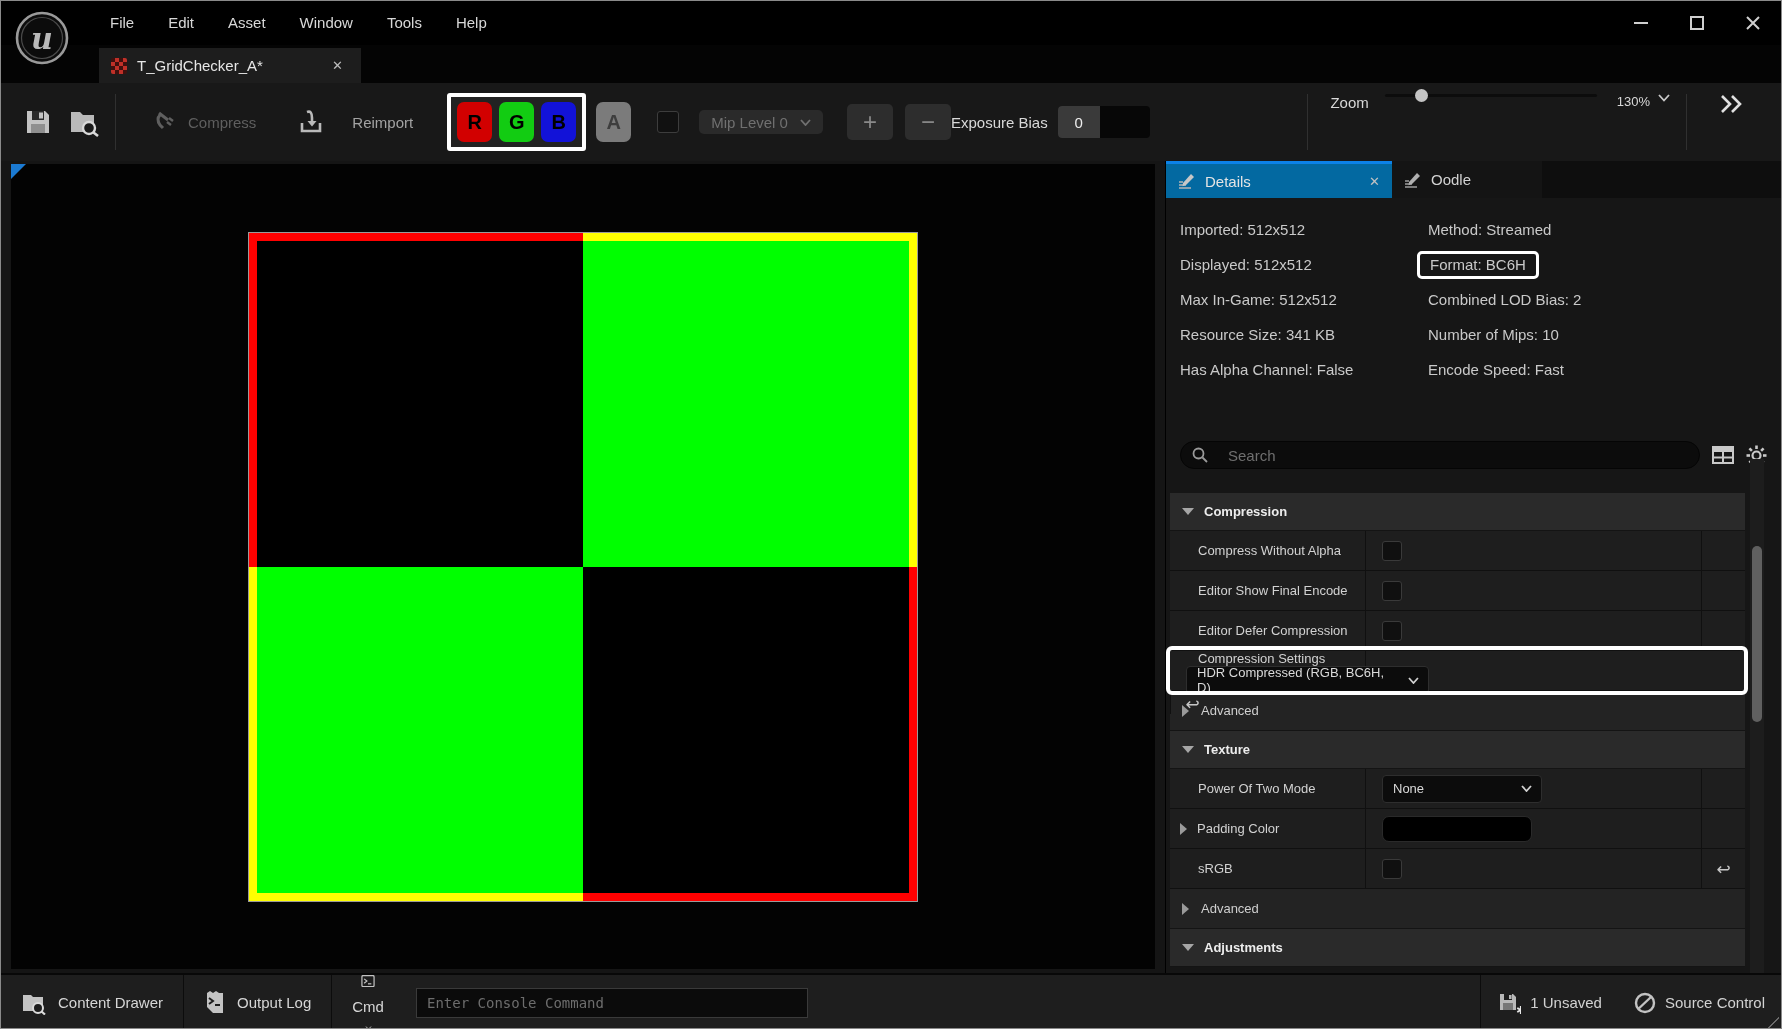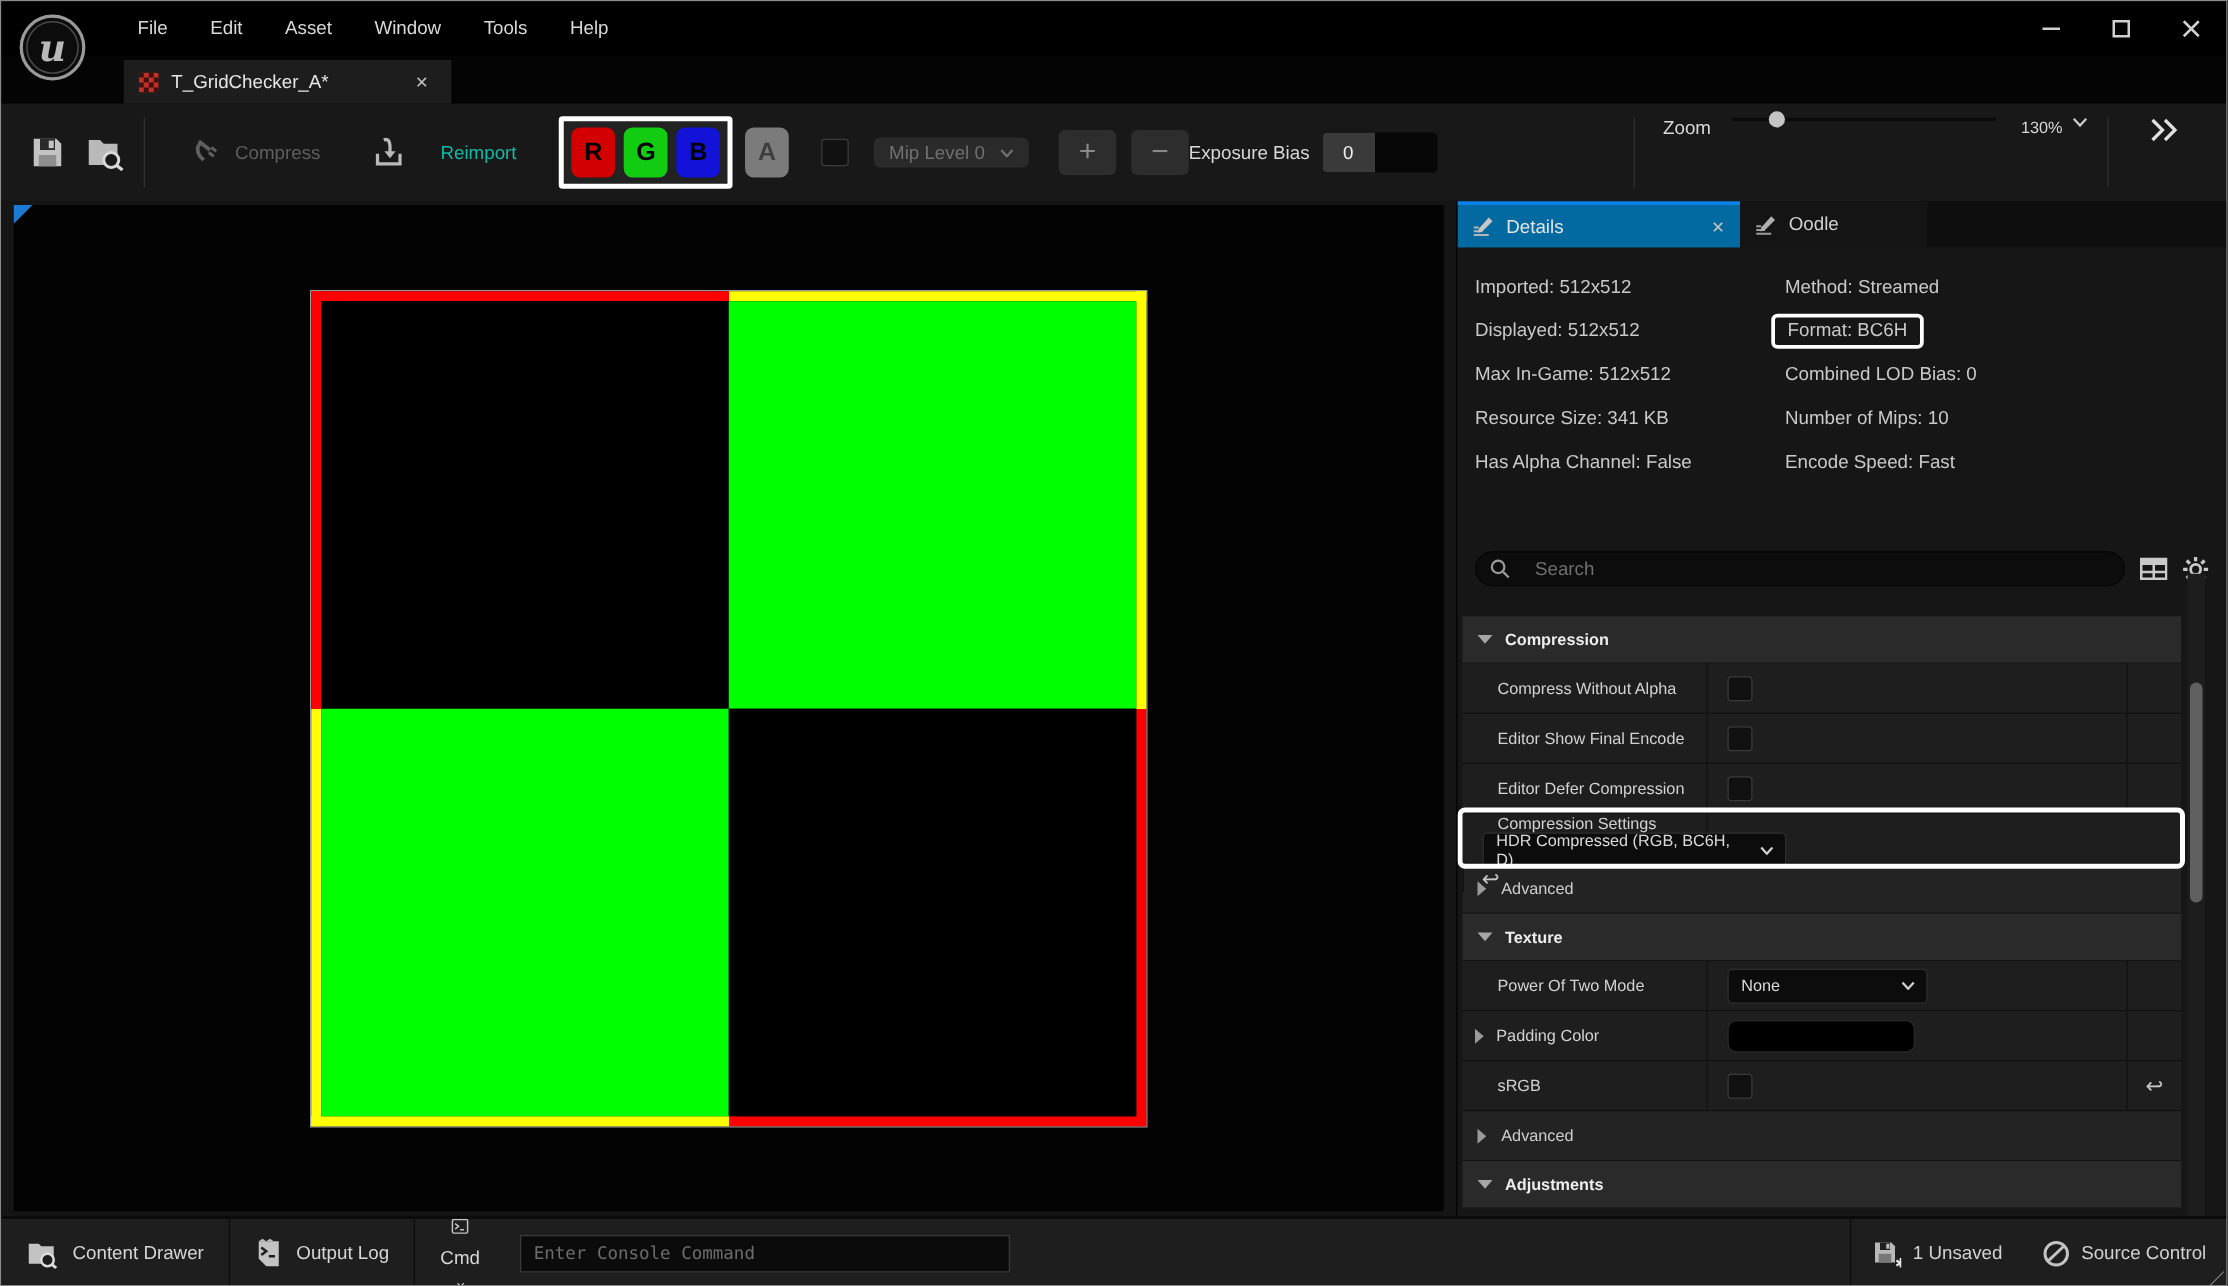--- a/index.html
+++ b/index.html
@@ -25,21 +25,21 @@
       background:repeating-conic-gradient(#c03028 0% 25%, #40100e 0% 50%); background-size:8px 8px; }
   .doc-tab .tab-label { flex:1; font-size:15px; color:#e6e6e6; }
   .doc-tab .tab-close { color:#bdbdbd; font-size:13px; padding:2px 6px; }
 
   
   .toolbar { height:78px; background:#181818; display:flex; align-items:center; padding:0 14px; }
   .tb-iconbtn { width:46px; height:52px; display:flex; align-items:center; justify-content:center; }
   .tb-sep { width:1px; height:56px; background:#303030; margin:0 8px; }
   .tb-textbtn { display:flex; align-items:center; gap:10px; font-size:15px; }
   .tb-textbtn.disabled { color:#5f5f5f; }
-  .tb-textbtn.enabled { color:#14b8a6;gap:28px; }
+  .tb-textbtn.enabled { color:#a3a3a3;gap:28px; }
   .rgb-box { display:flex; gap:7px; border:4px solid #fff; border-radius:3px; padding:5px 6px; margin-left:34px; background:#222; }
   .chan-btn { width:35px; height:40px; border-radius:7px; display:flex; align-items:center; justify-content:center;
       font-weight:bold; font-size:20px; color:#000; }
   .chan-a { background:#7b7b7b; color:#3e3e3e; margin-left:10px; align-self:center; }
   .tb-check { width:22px; height:22px; background:#111; border:1px solid #3d3d3d; border-radius:3px; margin-left:26px; }
   .mip-dd { margin-left:20px; height:24px; background:#2a2a2a; border-radius:5px; display:flex; align-items:center;
       gap:12px; padding:0 12px; color:#707070; font-size:15px; }
   .pm-btn { width:46px; height:36px; background:#2d2d2d; border-radius:5px; display:flex; align-items:center;
       justify-content:center; color:#8a8a8a; font-size:24px; line-height:0; }
   .plus { margin-left:24px; } .minus { margin-left:12px; }
@@ -281,21 +281,21 @@
         <div>Displayed: 512x512</div>
         <div>Max In-Game: 512x512</div>
         <div>Resource Size: 341 KB</div>
         <div>Has Alpha Channel: False</div>
       </div>
       <div class="info-col">
         <div>Method: Streamed</div>
         <div>
             <span class="format-box">Format: BC6H</span>
           </div>
-        <div>Combined LOD Bias: 0</div>
+        <div>Combined LOD Bias: 2</div>
         <div>Number of Mips: 10</div>
         <div>Encode Speed: Fast</div>
       </div>
     </div>
 
     <div class="search-row">
       <div class="search-pill">
         <svg width="16" height="16" viewBox="0 0 16 16">
           <circle cx="6.5" cy="6.5" r="5" fill="none" stroke="#9a9a9a" stroke-width="1.8"></circle>
           <line x1="10.5" y1="10.5" x2="15" y2="15" stroke="#9a9a9a" stroke-width="1.8"></line>

